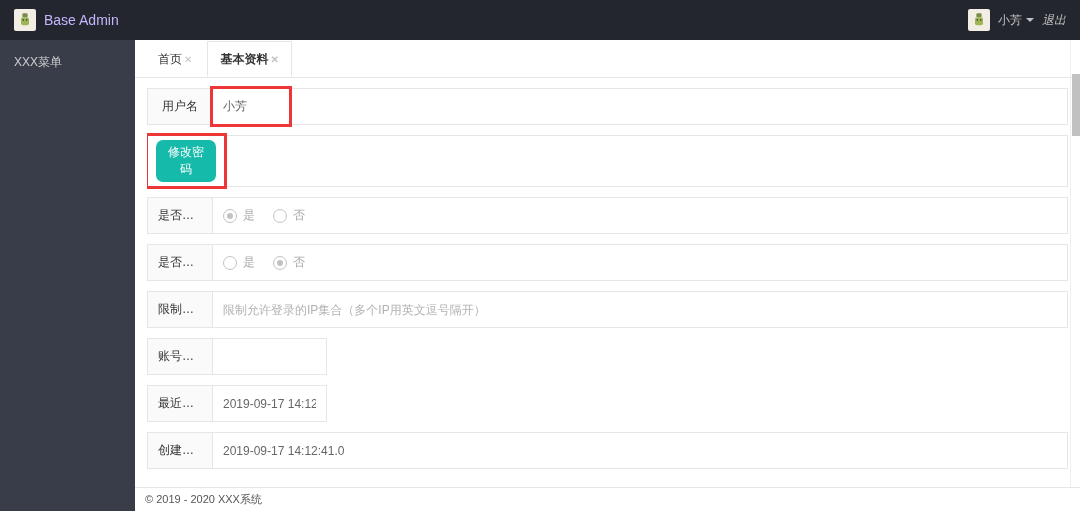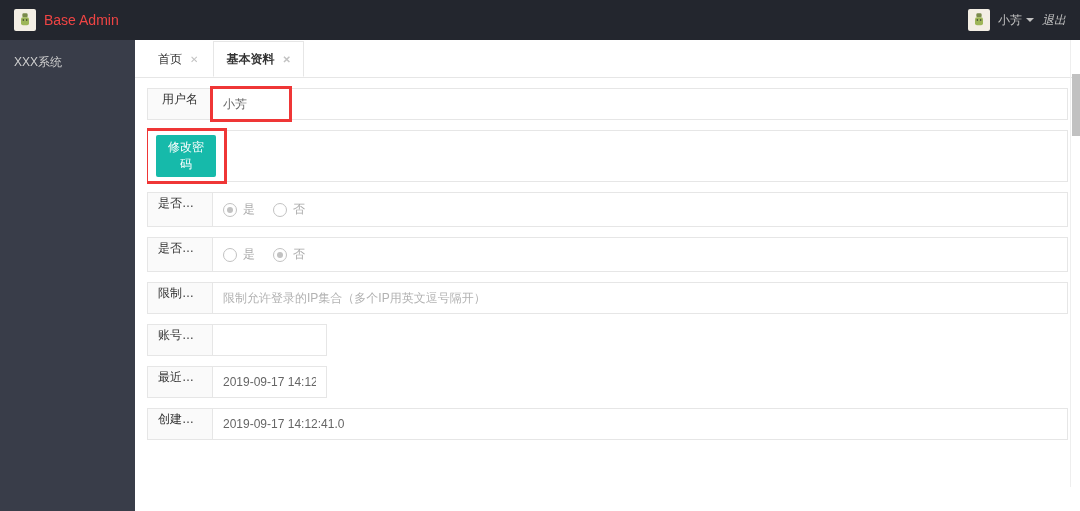--- a/index.html
+++ b/index.html
@@ -1,50 +1,50 @@
 <!DOCTYPE html>
 <html><head>
   <meta charset="utf-8">
   <style>
     * { box-sizing: border-box; margin: 0; padding: 0; }
     body { font-family: "Helvetica Neue", Helvetica, Arial, "Microsoft YaHei", sans-serif; font-size: 12px; background: #fff; color: #333; overflow: hidden; }
     .app { width: 1080px; height: 511px; position: relative; display: flex; flex-direction: column; }
     .topbar { height: 40px; background: #23262e; display: flex; align-items: center; padding: 0 14px; color: #c2c2c2; }
     .logo-img { width: 22px; height: 22px; background: #f3eee4; border-radius: 2px; display: inline-flex; align-items: center; justify-content: center; margin-right: 8px; }
     .logo-img svg { width: 16px; height: 16px; display: block; }
-    .brand { color: #ef4444; font-size: 14px; font-weight: 500; }
+    .brand { color: #c4b5fd; font-size: 14px; font-weight: 500; }
     .top-right { margin-left: auto; display: flex; align-items: center; gap: 8px; }
     .top-right .avatar { width: 22px; height: 22px; background: #f3eee4; border-radius: 2px; display: inline-flex; align-items: center; justify-content: center; }
     .top-right .avatar svg { width: 16px; height: 16px; display: block; }
     .top-right .username { color: #c2c2c2; cursor: pointer; display: inline-flex; align-items: center; gap: 4px; }
     .top-right .username .caret { display: inline-block; width: 0; height: 0; border: 4px solid transparent; border-top-color: #c2c2c2; margin-top: 4px; }
     .top-right .logout { color: #c2c2c2; cursor: pointer; font-style: italic; }
     .body-row { flex: 1; display: flex; min-height: 0; }
     .sidebar { width: 135px; background: #393d49; color: #c2c2c2; padding-top: 10px; flex-shrink: 0; }
     .sidebar-item { padding: 4px 14px; font-size: 12px; color: #cfcfcf; cursor: pointer; }
     .main { flex: 1; display: flex; flex-direction: column; min-width: 0; }
     .tabs { height: 38px; border-bottom: 1px solid #e6e6e6; display: flex; align-items: flex-end; padding: 0 10px; }
-    .tab { height: 36px; padding: 16px 12px; margin-right: 2px; display: inline-flex; align-items: center; gap: 8px; border: 1px solid transparent; cursor: pointer; position: relative; color: #333; font-size: 12px; }
+    .tab { height: 36px; padding: 16px 12px; margin-right: 2px; display: inline-flex; align-items: center; gap: 2px; border: 1px solid transparent; cursor: pointer; position: relative; color: #333; font-size: 12px; }
     .tab .close { color: #c2c2c2; font-size: 10px; }
     .tab.active { border: 1px solid #e6e6e6; border-bottom: 1px solid #fff; background: #fff; font-weight: bold; }
     .content-wrap { flex: 1; position: relative; overflow: hidden; }
     .form-area { position: absolute; top: 0; left: 12px; right: 12px; bottom: 0; overflow-x: auto; overflow-y: auto; }
     .form-area::-webkit-scrollbar { height: 10px; width: 10px; }
     .form-area::-webkit-scrollbar-track { background: #f1f1f1; }
     .form-area::-webkit-scrollbar-thumb { background: #c1c1c1; }
     .form-row { display: flex; align-items: stretch; margin-top: 10px; }
-    .form-label { width: 65px; flex-shrink: 0; background: #fafafa; border: 1px solid #e6e6e6; border-right: none; padding: 2px 10px; text-align: center; font-size: 12px; color: #333; white-space: nowrap; overflow: hidden; text-overflow: ellipsis; }
+    .form-label { width: 65px; flex-shrink: 0; background: #fafafa; border: 1px solid #e6e6e6; border-right: none; padding: 9px 10px; text-align: center; font-size: 12px; color: #333; white-space: nowrap; overflow: hidden; text-overflow: ellipsis; }
     .form-input { flex: 1; border: 1px solid #e6e6e6; padding: 8px 10px; font-size: 12px; background: #fff; min-height: 32px; display: flex; align-items: center; gap: 18px; color: #666; }
     .form-input.narrow { flex: 0 0 115px; }
     .form-input input[type="text"] { border: none; outline: none; font-size: 12px; width: 100%; font-family: inherit; color: #666; }
     .form-input input[type="text"]::placeholder { color: #b2b2b2; }
     .radio-opt { display: inline-flex; align-items: center; gap: 6px; color: #aaa; font-size: 12px; }
     .radio-opt .circle { width: 14px; height: 14px; border: 1px solid #c2c2c2; border-radius: 50%; display: inline-flex; align-items: center; justify-content: center; }
     .radio-opt .circle.checked::after { content: ''; width: 6px; height: 6px; border-radius: 50%; background: #c2c2c2; display: block; }
-    .btn-teal { background: #16baaa; color: #fff; border: none; padding: 8px 14px; font-size: 12px; cursor: pointer; border-radius: 2px; }
+    .btn-teal { background: #16baaa; color: #fff; border: none; padding: 8px 14px; font-size: 12px; cursor: pointer; border-radius: 7px; }
     .btn-teal.small { padding: 4px 10px; }
     .highlight-red { outline: 3px solid #ef3636; outline-offset: -1px; position: relative; z-index: 5; }
     .footer { height: 24px; border-top: 1px solid #e6e6e6; padding: 4px 10px; font-size: 11px; color: #555; background: #fff; }
     .right-scroll { width: 10px; position: absolute; right: 0; top: 40px; bottom: 24px; border-left: 1px solid #eee; }
     .right-scroll .thumb { position: absolute; top: 34px; left: 1px; right: 0; height: 62px; background: #c1c1c1; }
   </style>
 </head>
 <body>
 
 <div class="app">
@@ -70,21 +70,21 @@
       <span class="username">
         <span>小芳</span>
         <span class="caret"></span>
       </span>
       <span class="logout">退出</span>
     </div>
   </div>
 
   <div class="body-row">
     <div class="sidebar">
-      <div class="sidebar-item">XXX系统</div>
+      <div class="sidebar-item">XXX菜单</div>
     </div>
 
     <div class="main">
       <div class="tabs">
         <div class="tab">
           <span>首页</span>
           <span class="close">✕</span>
         </div>
         <div class="tab active">
           <span>基本资料</span>
@@ -152,19 +152,22 @@
             </div>
           </div>
           <div class="form-row">
             <div class="form-label">创建时间</div>
             <div class="form-input">2019-09-17 14:12:41.0</div>
           </div>
 
         </div>
       </div>
 
+      <div class="footer">
+        <span>© 2019 - 2020 XXX系统</span>
+      </div>
     </div>
   </div>
 
   <div class="right-scroll">
     <div class="thumb"></div>
   </div>
 </div>
 
 </body></html>

